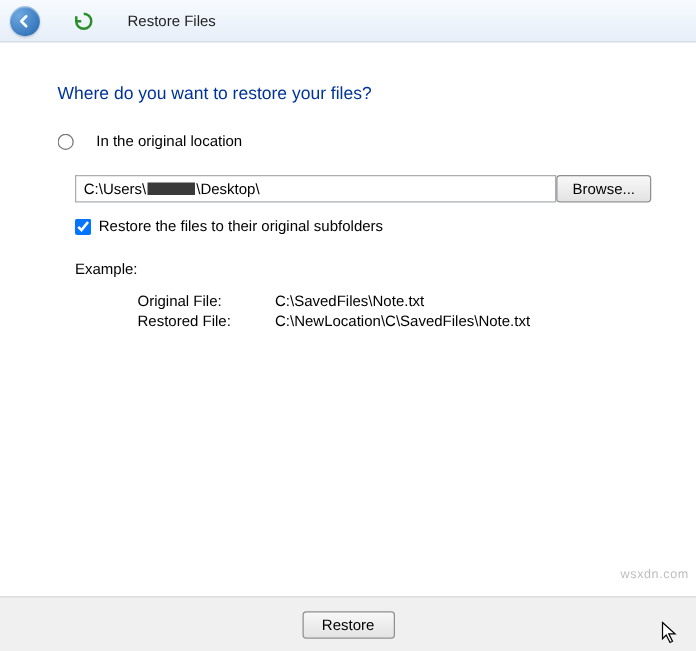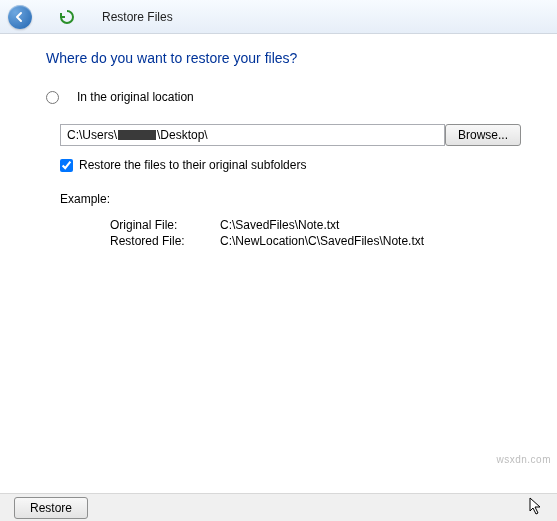--- a/index.html
+++ b/index.html
@@ -30,21 +30,21 @@
       display: flex; align-items: center; justify-content: center;
       box-shadow: inset 0 1px 1px rgba(255,255,255,0.5), 0 1px 2px rgba(0,0,0,0.2);
     }
     .back-btn svg { width: 12px; height: 12px; }
     .title-icon {
       width: 18px; height: 18px;
       display: flex; align-items: center; justify-content: center;
     }
     .title-text { color: #222; }
     .content {
-      padding: 4px 36px 10px 46px;
+      padding: 20px 36px 10px 46px;
     }
     .heading {
       color: #003399;
       font-size: 14px;
       margin: 12px 0 24px 0;
       font-weight: normal;
     }
     .radio-row {
       display: flex; align-items: flex-end; gap: 18px;
       margin-bottom: 20px;
@@ -89,24 +89,24 @@
     .redact {
       display: inline-block;
       width: 38px; height: 10px;
       background: #3a3a3a;
       vertical-align: middle;
       margin: 0 1px;
     }
     .footer {
       position: absolute;
       bottom: 0; left: 0; right: 0;
-      height: 28px;
+      height: 44px;
       border-top: 1px solid #d8d8d8;
       background: #f0f0f0;
-      display: flex; align-items: center; justify-content: flex-start;
+      display: flex; align-items: center; justify-content: center;
       padding: 0 14px;
     }
     .footer .btn { min-width: 74px; }
     .watermark {
       position: absolute;
       bottom: 56px; right: 6px;
       font-size: 10px;
       color: #bdbdbd;
       letter-spacing: 0.5px;
     }

